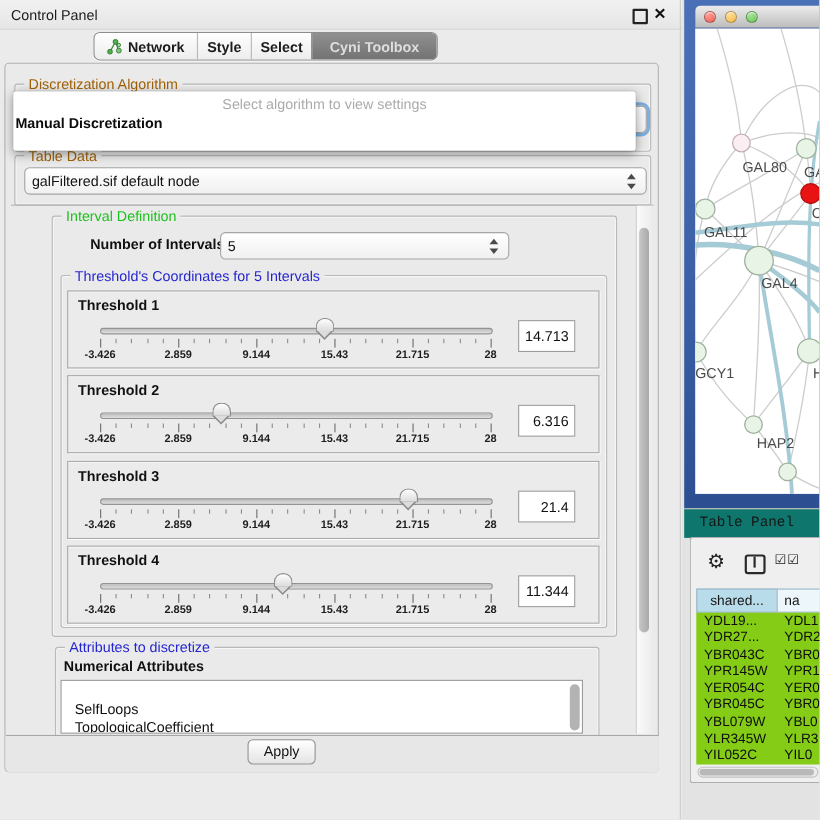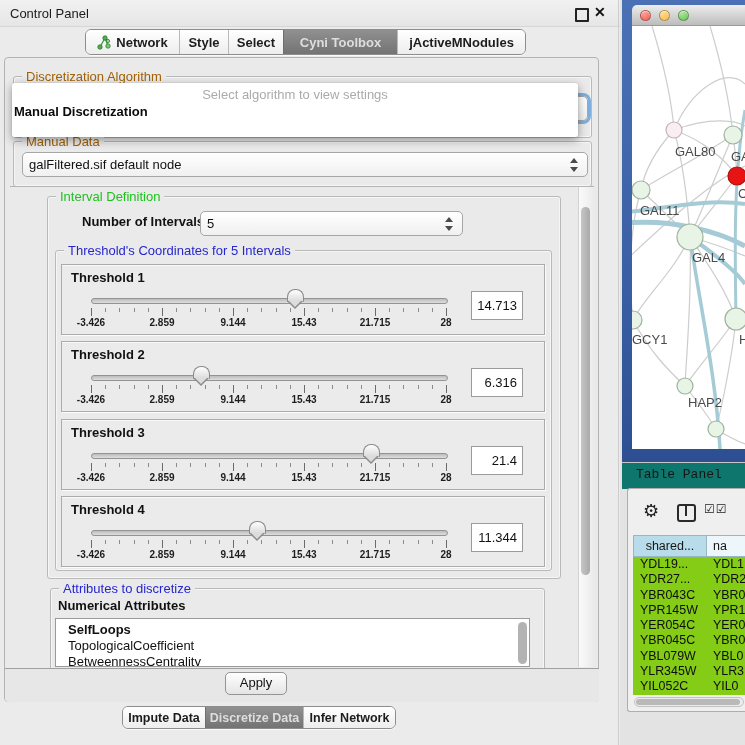--- a/index.html
+++ b/index.html
@@ -120,39 +120,36 @@
         </div>
         <div class="s" style="width: 49px;">
           <span>Style</span>
         </div>
         <div class="s" style="width: 55px; text-align: center;">
           <span>Select</span>
         </div>
         <div class="s sel" style="width: 114px;">
           <span>Cyni Toolbox</span>
         </div>
-        <div class="s" style="width: 128px;">
-          <span>jActiveMNodules</span>
-        </div>
       </div>
 
     <div id="outer-panel"></div>
 
     <div class="grp" style="left:13px;top:76px;width:577px;height:60px;">
       <span class="grp-title tt-dark">Discretization Algorithm</span>
     </div>
     <div class="combo focus-ring" style="left:22px;top:96px;width:566px;">
       <span class="arrows">
           <i class="up"></i>
           <i class="dn"></i>
         </span>
     </div>
 
     <div class="grp" style="left:13px;top:141px;width:577px;height:44px;">
-      <span class="grp-title tt-dark">Manual Data</span>
+      <span class="grp-title tt-dark">Table Data</span>
     </div>
     <div class="combo" style="left:22px;top:152px;width:566px;">
       <span>galFiltered.sif default node</span>
       <span class="arrows">
           <i class="up"></i>
           <i class="dn"></i>
         </span>
     </div>
 
     <div id="algo-popup">
@@ -367,34 +364,29 @@
           <div class="th-val">11.344</div>
         </div>
       </div>
 
     <div class="grp" style="left:50px;top:588px;width:493px;height:84px;z-index:4;">
       <span class="grp-title tt-blue">Attributes to discretize</span>
     </div>
     <span class="abs" style="left:58px;top:598px;font-size:13px;font-weight:bold;color:#111;z-index:5;">Numerical Attributes</span>
     <div id="attr-list">
       <div class="sb"></div>
-    <div class="it" style="padding-top: 3px; font-weight: bold;">SelfLoops</div>
+    <div class="it" style="padding-top: 18px;">SelfLoops</div>
         <div class="it">TopologicalCoefficient</div>
         <div class="it">BetweennessCentrality</div>
       </div>
 
     <div id="apply-strip">
       <div id="apply-btn">Apply</div>
     </div>
 
-    <div id="bottom-tabs" class="seg" style="left:122px;top:706px;height:21px;">
-        <div class="s" style="width: 82px; font-size: 12.5px;">Impute Data</div>
-        <div class="s sel" style="width: 98px; font-size: 12.5px;">Discretize Data</div>
-        <div class="s" style="width: 92px; font-size: 12.5px;">Infer Network</div>
-      </div>
   </div>
 
   <div id="divider"></div>
 
   <div id="net-window">
     <div id="net-titlebar">
       <span class="light" style="left:8px;background:radial-gradient(circle at 35% 30%,#ff9a90,#ee5f54);"></span>
       <span class="light" style="left:27px;background:radial-gradient(circle at 35% 30%,#ffd98a,#f5bb4c);"></span>
       <span class="light" style="left:46px;background:radial-gradient(circle at 35% 30%,#a9e49a,#63c24f);"></span>
     </div>

